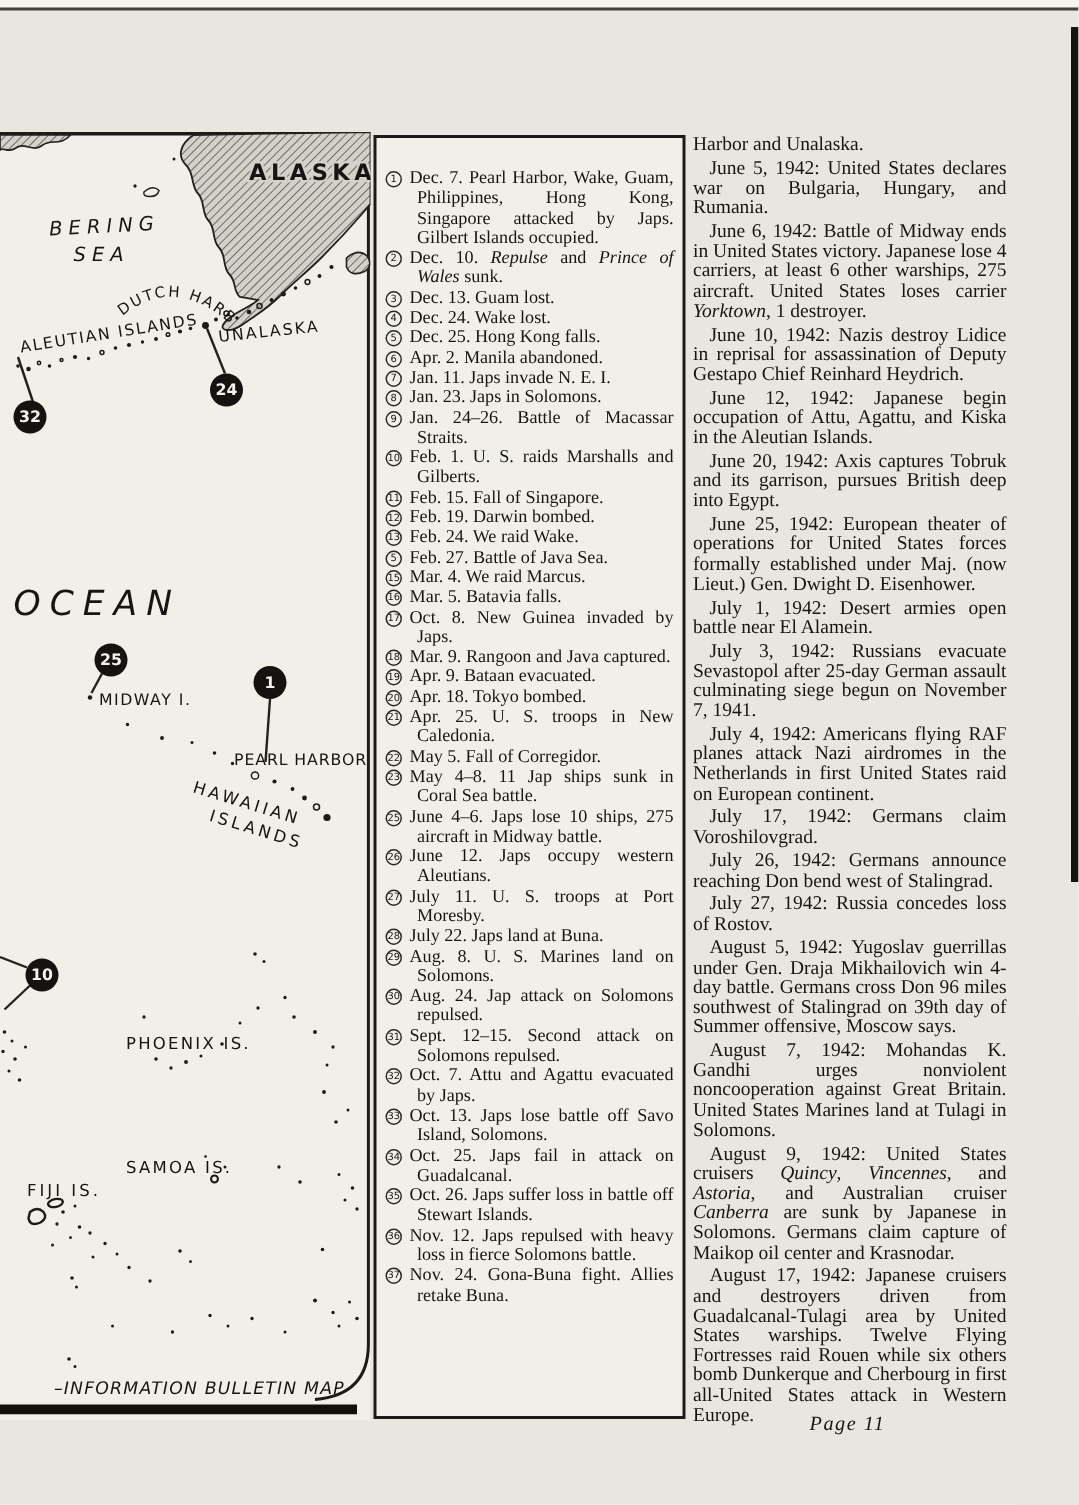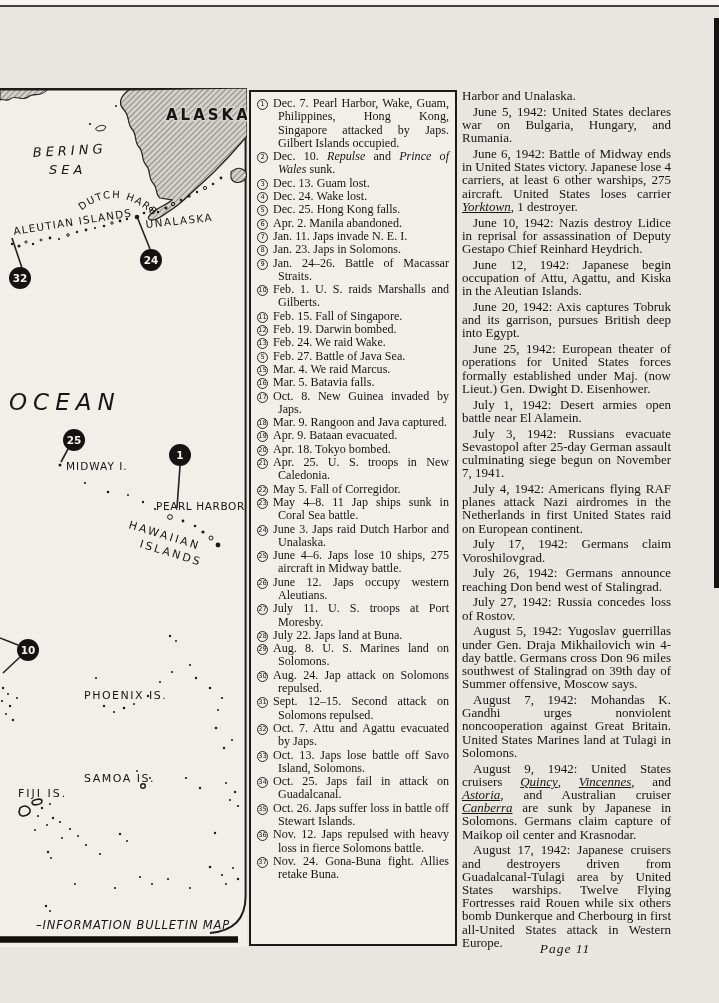--- a/index.html
+++ b/index.html
@@ -7,32 +7,32 @@
         font-family:"Liberation Serif",serif;color:#161513;}
   .top-strip{position:absolute;left:0;top:0;width:719px;height:5px;background:#f5f4f1;}
   .top-rule{position:absolute;left:0;top:5px;width:719px;height:2px;background:#43413d;}
   .edge-bar{position:absolute;right:0;top:18px;width:5px;height:570px;background:#151413;}
 
   .map-panel{position:absolute;left:0;top:88px;width:247px;height:859px;}
   .map-label{font-family:"DejaVu Sans",sans-serif;fill:#161513;}
   .map-script{font-family:"DejaVu Sans",sans-serif;font-style:italic;fill:#161513;}
 
   .list-box{position:absolute;left:249px;top:90px;width:208px;height:856px;box-sizing:border-box;
-            border:2px solid #1b1a18;background:#f2efe9;padding:5px 6px 4px 6px;overflow:hidden;}
+            border:2px solid #1b1a18;background:#f2efe9;padding:20px 6px 4px 6px;overflow:hidden;}
   .tl-item{font-size:12.1px;line-height:13.3px;text-align:justify;padding-left:21px;text-indent:-21px;}
   .tl-num{display:inline-flex;align-items:center;justify-content:center;width:11px;height:11px;
           border:1px solid #2a2927;border-radius:50%;font:6.6px/11px "DejaVu Sans",sans-serif;
           text-indent:0;margin-right:5px;vertical-align:1px;box-sizing:border-box;}
   .tl-text i{font-style:italic;}
 
   .news-col{position:absolute;left:462px;top:89px;width:209px;}
   .news-col p{margin:0;padding-top:2.6px;font-size:13px;line-height:13.2px;text-align:justify;
               text-indent:11px;}
   .news-col p.cont{text-indent:0;padding-top:0;}
-  .news-col i{font-style:italic;text-decoration:underline;}
+  .news-col i{font-style:italic;}
 
   .page-num{position:absolute;left:462px;top:941px;width:206px;text-align:center;
             font-style:italic;font-size:13.5px;letter-spacing:1px;}
 </style>
 </head>
 <body>
 
 <div class="page">
   <div class="top-strip"></div>
   <div class="top-rule"></div>
@@ -254,21 +254,20 @@
       <div class="tl-item"><span class="tl-num">5</span><span class="tl-text">Feb. 27. Battle of Java Sea.</span></div>
       <div class="tl-item"><span class="tl-num">15</span><span class="tl-text">Mar. 4. We raid Marcus.</span></div>
       <div class="tl-item"><span class="tl-num">16</span><span class="tl-text">Mar. 5. Batavia falls.</span></div>
       <div class="tl-item"><span class="tl-num">17</span><span class="tl-text">Oct. 8. New Guinea invaded by Japs.</span></div>
       <div class="tl-item"><span class="tl-num">18</span><span class="tl-text">Mar. 9. Rangoon and Java captured.</span></div>
       <div class="tl-item"><span class="tl-num">19</span><span class="tl-text">Apr. 9. Bataan evacuated.</span></div>
       <div class="tl-item"><span class="tl-num">20</span><span class="tl-text">Apr. 18. Tokyo bombed.</span></div>
       <div class="tl-item"><span class="tl-num">21</span><span class="tl-text">Apr. 25. U. S. troops in New Caledonia.</span></div>
       <div class="tl-item"><span class="tl-num">22</span><span class="tl-text">May 5. Fall of Corregidor.</span></div>
       <div class="tl-item"><span class="tl-num">23</span><span class="tl-text">May 4–8. 11 Jap ships sunk in Coral Sea battle.</span></div>
-      <div class="tl-item"><span class="tl-num">24</span><span class="tl-text">June 3. Japs raid Dutch Harbor and Unalaska.</span></div>
       <div class="tl-item"><span class="tl-num">25</span><span class="tl-text">June 4–6. Japs lose 10 ships, 275 aircraft in Midway battle.</span></div>
       <div class="tl-item"><span class="tl-num">26</span><span class="tl-text">June 12. Japs occupy western Aleutians.</span></div>
       <div class="tl-item"><span class="tl-num">27</span><span class="tl-text">July 11. U. S. troops at Port Moresby.</span></div>
       <div class="tl-item"><span class="tl-num">28</span><span class="tl-text">July 22. Japs land at Buna.</span></div>
       <div class="tl-item"><span class="tl-num">29</span><span class="tl-text">Aug. 8. U. S. Marines land on Solomons.</span></div>
       <div class="tl-item"><span class="tl-num">30</span><span class="tl-text">Aug. 24. Jap attack on Solomons repulsed.</span></div>
       <div class="tl-item"><span class="tl-num">31</span><span class="tl-text">Sept. 12–15. Second attack on Solomons repulsed.</span></div>
       <div class="tl-item"><span class="tl-num">32</span><span class="tl-text">Oct. 7. Attu and Agattu evacuated by Japs.</span></div>
       <div class="tl-item"><span class="tl-num">33</span><span class="tl-text">Oct. 13. Japs lose battle off Savo Island, Solomons.</span></div>
       <div class="tl-item"><span class="tl-num">34</span><span class="tl-text">Oct. 25. Japs fail in attack on Guadalcanal.</span></div>

